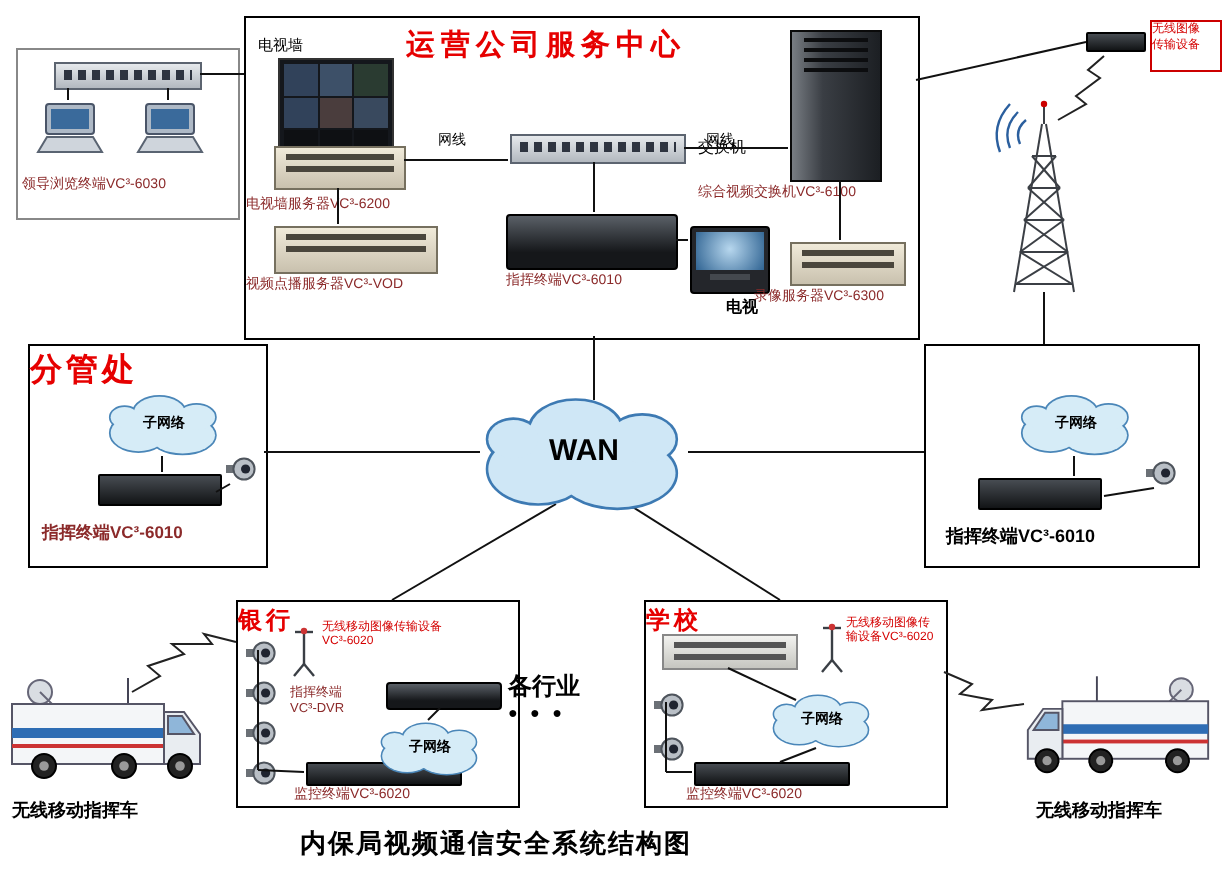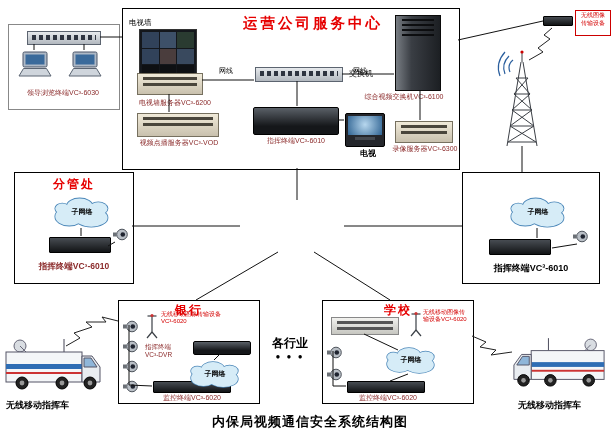--- a/index.html
+++ b/index.html
@@ -2,21 +2,21 @@
 <html><head>
 <meta charset="utf-8">
 <style>
   html,body{margin:0;padding:0}
   .canvas{position:relative;width:611px;height:440px;background:#fff;font-family:"Liberation Sans",sans-serif;overflow:hidden}
   .box{position:absolute;border:1px solid #000;z-index:1}
   .lbl{position:absolute;line-height:1.18;color:#000;z-index:2}
   .c-red{color:#e60000;font-weight:bold}
   .c-maroon{color:#8b2a2a}
   .c-brightred{color:#d40000}
-  .center{text-align:center}
+  .center{}
   .bold{font-weight:bold}
   .overlay{position:absolute;left:0;top:0;z-index:5;pointer-events:none}
   .dev{position:absolute;box-sizing:border-box;z-index:2}
   .ind{background:linear-gradient(#f0ead9,#c9c1ae);border:1px solid #76705f}
   .ind .slot{height:3px;background:#4a463c;margin:3px 5px 0}
   .dark{background:linear-gradient(#5a6067,#15171a 70%);border:1px solid #000;border-radius:2px}
   .flat{background:linear-gradient(#474c52,#121416);border:1px solid #000;border-radius:1px}
   .swc{background:linear-gradient(#e6e9ec,#b2b8bf);border:1px solid #5c6470}
   .swc .ports{height:5px;margin:3px 4px 0;background:repeating-linear-gradient(90deg,#2e3440 0 4px,rgba(0,0,0,0) 4px 7px)}
   .twr{background:linear-gradient(90deg,#787d83,#3a3e44 35%,#1c1f23);border:1px solid #0a0a0a}
@@ -133,21 +133,21 @@
         <div class="vent"></div>
         <div class="vent"></div>
     </div>
     <div class="lbl c-maroon center" style="left:226px;top:84px;width:110px;font-size:7px">综合视频交换机VC³-6100</div>
     <div class="dev dark" style="left:130px;top:98px;width:86px;height:28px"></div>
     <div class="lbl c-maroon center" style="left:130px;top:128px;width:86px;font-size:7px">指挥终端VC³-6010</div>
     <div class="tv" style="left:222px;top:104px;width:40px;height:34px">
         <div class="scr"></div>
         <div class="base"></div>
       </div>
-    <div class="lbl bold center" style="left:230px;top:140px;width:30px;font-size:8px">电视</div>
+    <div class="lbl bold center" style="left:240px;top:140px;width:30px;font-size:8px">电视</div>
     <div class="dev ind" style="left:272px;top:112px;width:58px;height:22px">
         <div class="slot"></div>
         <div class="slot"></div>
       </div>
     <div class="lbl c-maroon center" style="left:254px;top:136px;width:96px;font-size:7px">录像服务器VC³-6300</div>
   </div>
 
   <div class="dev flat" style="left:543px;top:16px;width:30px;height:10px"></div>
   <div class="lbl center" style="left:575px;top:10px;width:34px;height:24px;border:1px solid #c00;font-size:6px;line-height:1.4">
     <span class="c-brightred" style="display:block">无线图像</span>
@@ -175,21 +175,21 @@
     </g>
     <g stroke="#2b5f9e" stroke-width="1.2" fill="none">
       <path d="M17,10 Q11,15 14,22"></path>
         <path d="M13,6 Q5,14 9,24"></path>
         <path d="M9,2 Q-1,13 4,26"></path>
     </g>
     <circle cx="26" cy="2" r="1.6" fill="#c00"></circle>
   </svg>
 
   <div class="box" style="left:14px;top:172px;width:118px;height:110px">
-    <div class="lbl c-red center" style="left:0;top:4px;width:118px;font-size:12px;letter-spacing:2px">分管处</div>
+    <div class="lbl c-red center" style="left:0;top:4px;width:118px;font-size:16px;letter-spacing:2px">分管处</div>
     <div class="cloud" style="left:38px;top:22px;width:58px;height:34px">
       <svg viewBox="0 0 100 60" preserveAspectRatio="none">
         <g fill="#d6ecf7" stroke="#4a86b8" stroke-width="3">
             <ellipse cx="28" cy="38" rx="24" ry="16"></ellipse>
             <ellipse cx="66" cy="40" rx="28" ry="16"></ellipse>
             <ellipse cx="46" cy="20" rx="22" ry="14"></ellipse>
             <ellipse cx="78" cy="24" rx="16" ry="11"></ellipse>
             <ellipse cx="16" cy="24" rx="12" ry="9"></ellipse>
           </g>
         <g fill="#d6ecf7">
@@ -233,20 +233,39 @@
     </div>
     <div class="dev flat" style="left:26px;top:66px;width:62px;height:16px"></div>
     <svg class="icon" style="left:110px;top:56px" width="15" height="15" viewBox="0 0 15 15">
         <rect x="0" y="5.5" width="3.5" height="4" fill="#6b7076"></rect>
         <circle cx="9" cy="7.5" r="5.3" fill="#b9bfc6" stroke="#4e545c"></circle>
         <circle cx="9.8" cy="7.5" r="2.3" fill="#1f2430"></circle>
       </svg>
     <div class="lbl bold center" style="left:10px;top:90px;width:116px;font-size:9px">指挥终端VC³-6010</div>
   </div>
 
+  <div class="cloud" style="left:240px;top:194px;width:104px;height:64px">
+    <svg viewBox="0 0 100 60" preserveAspectRatio="none">
+      <g fill="#cfe7f6" stroke="#3d7ab3" stroke-width="2.5">
+          <ellipse cx="28" cy="38" rx="24" ry="16"></ellipse>
+          <ellipse cx="66" cy="40" rx="28" ry="16"></ellipse>
+          <ellipse cx="46" cy="20" rx="22" ry="14"></ellipse>
+          <ellipse cx="78" cy="24" rx="16" ry="11"></ellipse>
+          <ellipse cx="16" cy="24" rx="12" ry="9"></ellipse>
+        </g>
+      <g fill="#cfe7f6">
+          <ellipse cx="28" cy="38" rx="24" ry="16"></ellipse>
+          <ellipse cx="66" cy="40" rx="28" ry="16"></ellipse>
+          <ellipse cx="46" cy="20" rx="22" ry="14"></ellipse>
+          <ellipse cx="78" cy="24" rx="16" ry="11"></ellipse>
+          <ellipse cx="16" cy="24" rx="12" ry="9"></ellipse>
+        </g>
+    </svg>
+    <span class="cl-label" style="font-size:15px">WAN</span>
+  </div>
 
   <div class="box" style="left:118px;top:300px;width:140px;height:102px">
     <div class="lbl c-red center" style="left:0;top:2px;width:140px;font-size:12px;letter-spacing:2px">银行</div>
     <svg class="icon" style="left:4px;top:18px" width="15" height="15" viewBox="0 0 15 15">
         <rect x="0" y="5.5" width="3.5" height="4" fill="#6b7076"></rect>
         <circle cx="9" cy="7.5" r="5.3" fill="#b9bfc6" stroke="#4e545c"></circle>
         <circle cx="9.8" cy="7.5" r="2.3" fill="#1f2430"></circle>
       </svg>
     <svg class="icon" style="left:4px;top:38px" width="15" height="15" viewBox="0 0 15 15">
         <rect x="0" y="5.5" width="3.5" height="4" fill="#6b7076"></rect>

